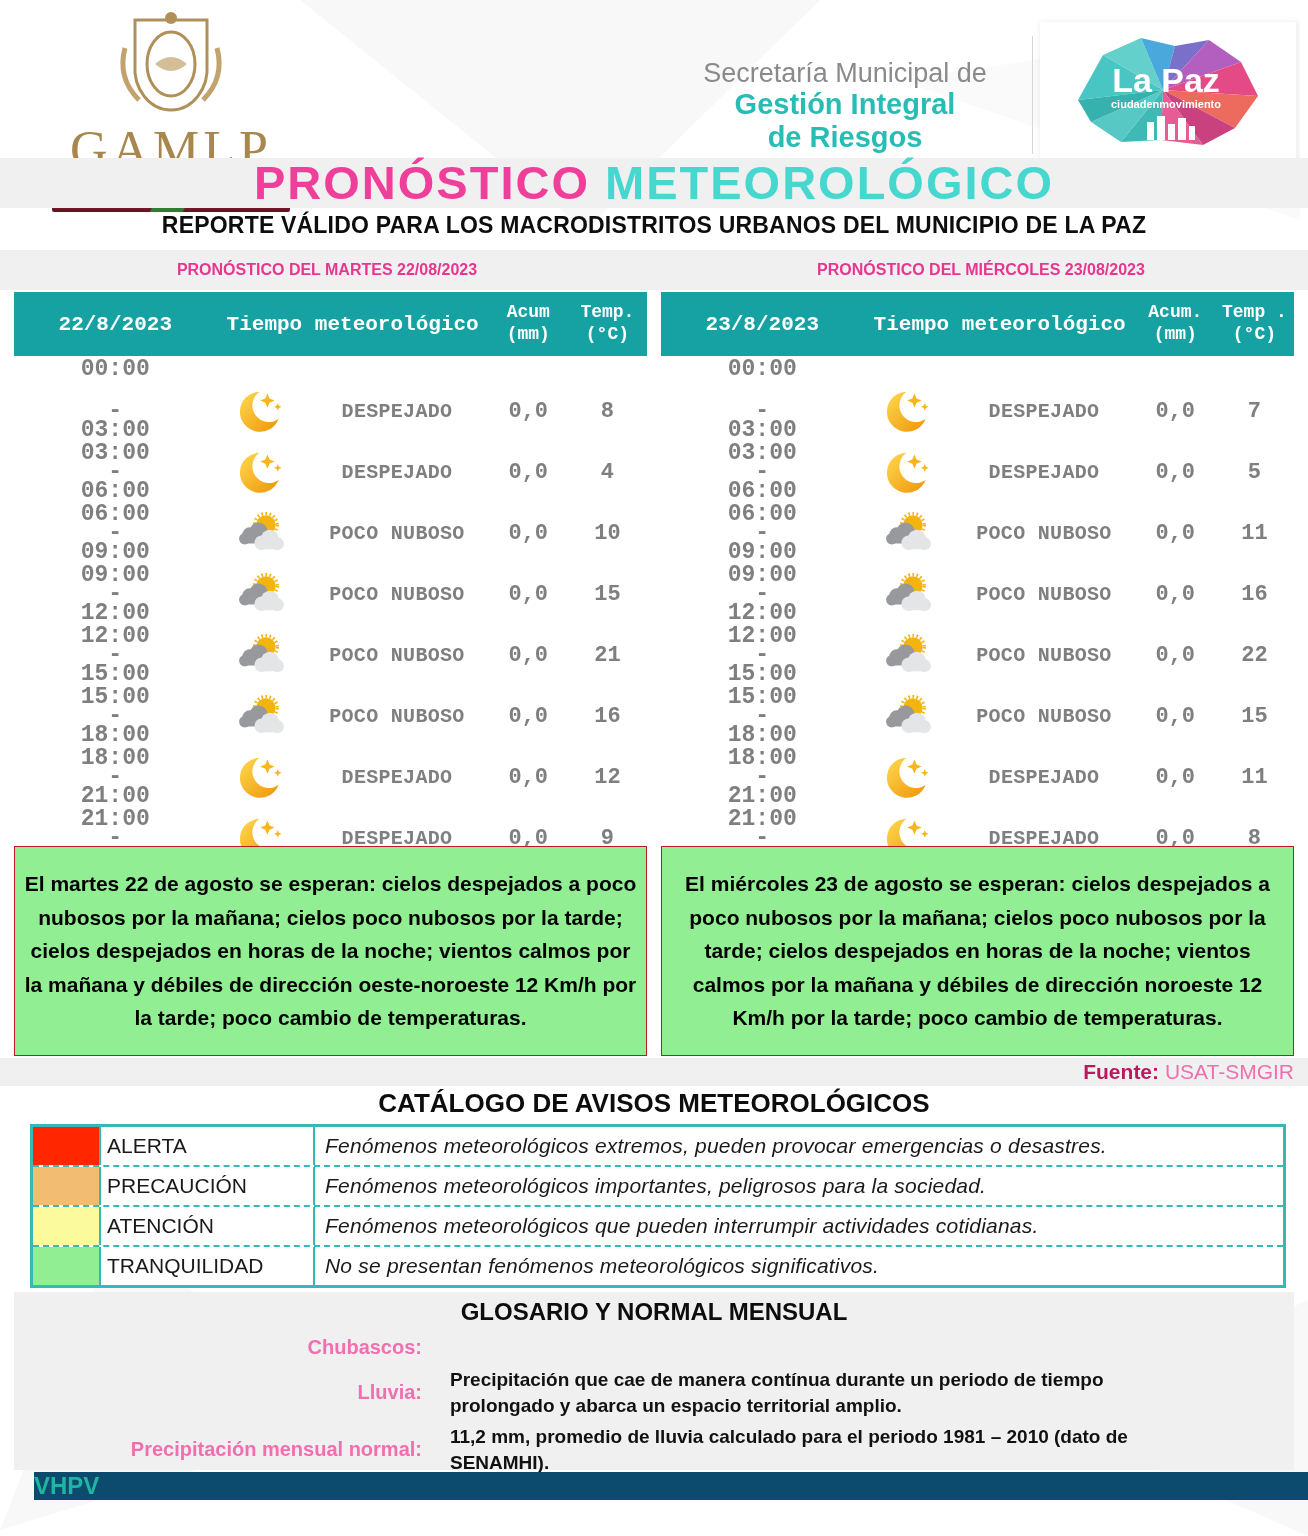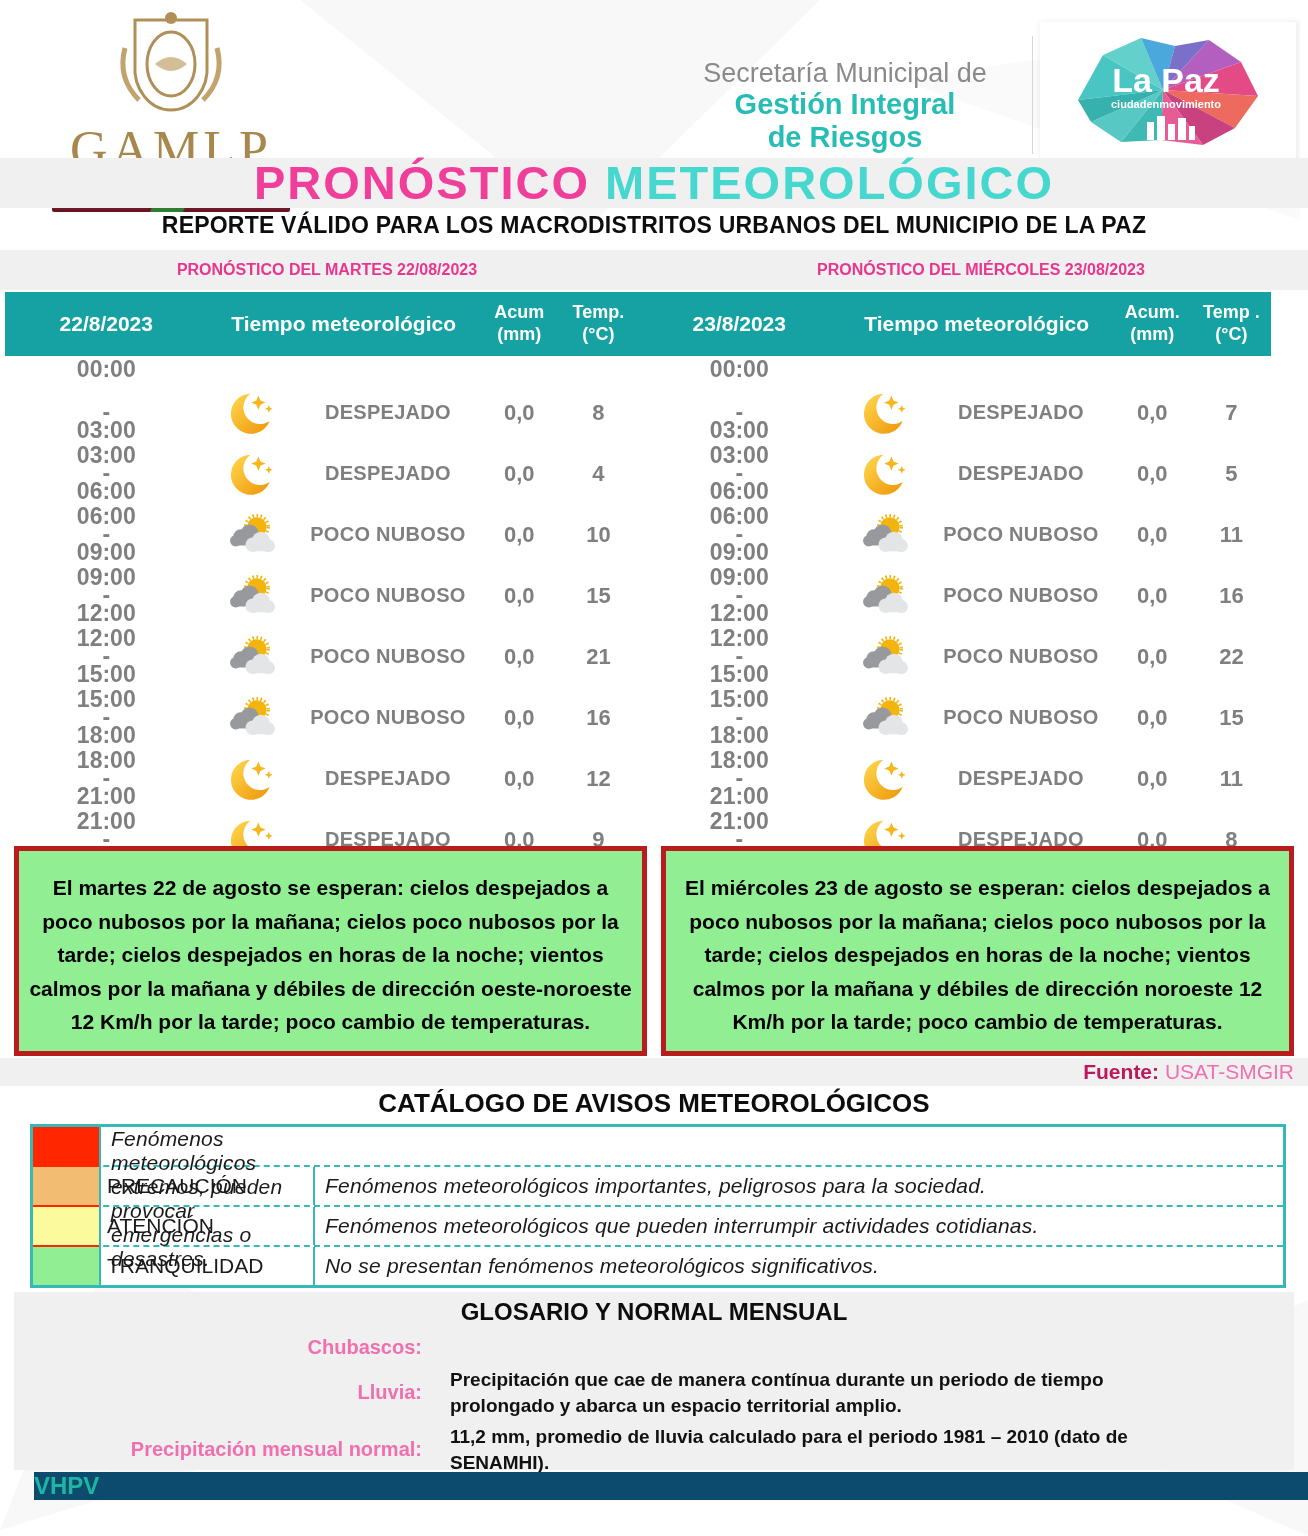--- a/index.html
+++ b/index.html
@@ -38,36 +38,36 @@
   .title-band{position:absolute;left:0;top:158px;width:1308px;height:50px;background:#f1f0f1;
     text-align:center;font-weight:bold;font-size:47px;letter-spacing:2px;line-height:50px;white-space:nowrap;}
   .title-band .p1{color:#ef3f9a;}
   .title-band .p2{color:#46d8ce;}
   .subtitle{position:absolute;left:0;top:212px;width:1308px;text-align:center;font-size:23px;font-weight:bold;color:#0d0d0d;letter-spacing:.2px;}
 
   
   .fc-titles{position:absolute;left:0;top:250px;width:1308px;height:40px;background:#f1f0f1;display:flex;}
   .fc-title{width:654px;text-align:center;font-size:16px;font-weight:bold;color:#e8368e;line-height:40px;}
 
-  .fc-tables{position:absolute;left:5px;top:292px;width:1280px;display:flex;}
+  .fc-tables{position:absolute;left:14px;top:292px;width:1280px;display:flex;gap:14px;font-family:Liberation Mono, monospace;}
   .fc-table{width:633px;}
   .fc-head{display:grid;grid-template-columns:32% 43% 12.5% 12.5%;background:#16a2a2;color:#ffffff;
     font-weight:bold;height:64px;align-items:center;text-align:center;}
   .fc-head .h1{font-size:21px;}
   .fc-head .h2{font-size:21px;}
   .fc-head .h3{font-size:18px;line-height:1.2;}
   .fc-body{background:#ffffff;}
   .fc-row{display:grid;grid-template-columns:32% 14% 29% 12.5% 12.5%;height:61px;align-items:center;text-align:center;}
   .cell-time{display:flex;justify-content:center;gap:16px;color:#7f7f7f;font-weight:bold;font-size:23px;flex-direction:column;}
   .cell-icon svg{display:block;margin:0 auto;width:52px;height:48px;}
   .cell-cond{color:#7f7f7f;font-weight:bold;font-size:20px;letter-spacing:.3px;}
   .cell-num{color:#7f7f7f;font-weight:bold;font-size:22px;}
 
   .fc-summaries{position:absolute;left:14px;top:846px;width:1280px;display:flex;gap:14px;}
-  .summary-box{width:633px;box-sizing:border-box;background:#92ee92;border:5px solid #b91c1c;
+  .summary-box{width:633px;box-sizing:border-box;background:#92ee92;border:1px solid #b91c1c;
     padding:20px 8px;font-size:21px;font-weight:bold;color:#000;text-align:center;line-height:1.6;height:210px;}
 
   .fuente{position:absolute;left:0;top:1058px;width:1294px;text-align:right;background:#f1f0f1;
     font-size:21px;padding:2px 14px 2px 0;}
   .fuente .fl{color:#be185d;font-weight:bold;}
   .fuente .fv{color:#f06fae;}
 
   
   .catalog-title{position:absolute;left:0;top:1088px;width:1308px;text-align:center;font-size:26px;font-weight:bold;color:#0d0d0d;}
   .catalog{position:absolute;left:30px;top:1124px;width:1250px;border:3px solid #35b8b8;background:#ffffff;}
@@ -609,20 +609,21 @@
   <div class="summary-box">El martes 22 de agosto se esperan:  cielos despejados a poco nubosos por la mañana; cielos poco nubosos por la tarde; cielos despejados en horas de la noche; vientos calmos por la mañana y débiles de dirección oeste-noroeste 12 Km/h por la tarde; poco cambio de temperaturas.</div>
   <div class="summary-box">El miércoles 23 de agosto se esperan:  cielos despejados a poco nubosos por la mañana; cielos poco nubosos por la tarde; cielos despejados en horas de la noche; vientos calmos por la mañana y débiles de dirección noroeste 12 Km/h por la tarde; poco cambio de temperaturas.</div>
 </div>
 
 <div class="fuente"><span class="fl">Fuente:</span><span class="fv"> USAT-SMGIR</span></div>
 
 <div class="catalog-title">CATÁLOGO DE AVISOS METEOROLÓGICOS</div>
 <div class="catalog" id="catalog-rows">
     <div class="cat-row">
       <div class="cat-swatch" style="background: rgb(255, 38, 0);"></div>
+      <div class="cat-label">ALERTA</div>
       <div class="cat-desc">Fenómenos meteorológicos extremos, pueden provocar emergencias o desastres.</div>
     </div>
     <div class="cat-row">
       <div class="cat-swatch" style="background: rgb(242, 189, 115);"></div>
       <div class="cat-label">PRECAUCIÓN</div>
       <div class="cat-desc">Fenómenos meteorológicos importantes, peligrosos para la sociedad.</div>
     </div>
     <div class="cat-row">
       <div class="cat-swatch" style="background: rgb(251, 251, 158);"></div>
       <div class="cat-label">ATENCIÓN</div>

